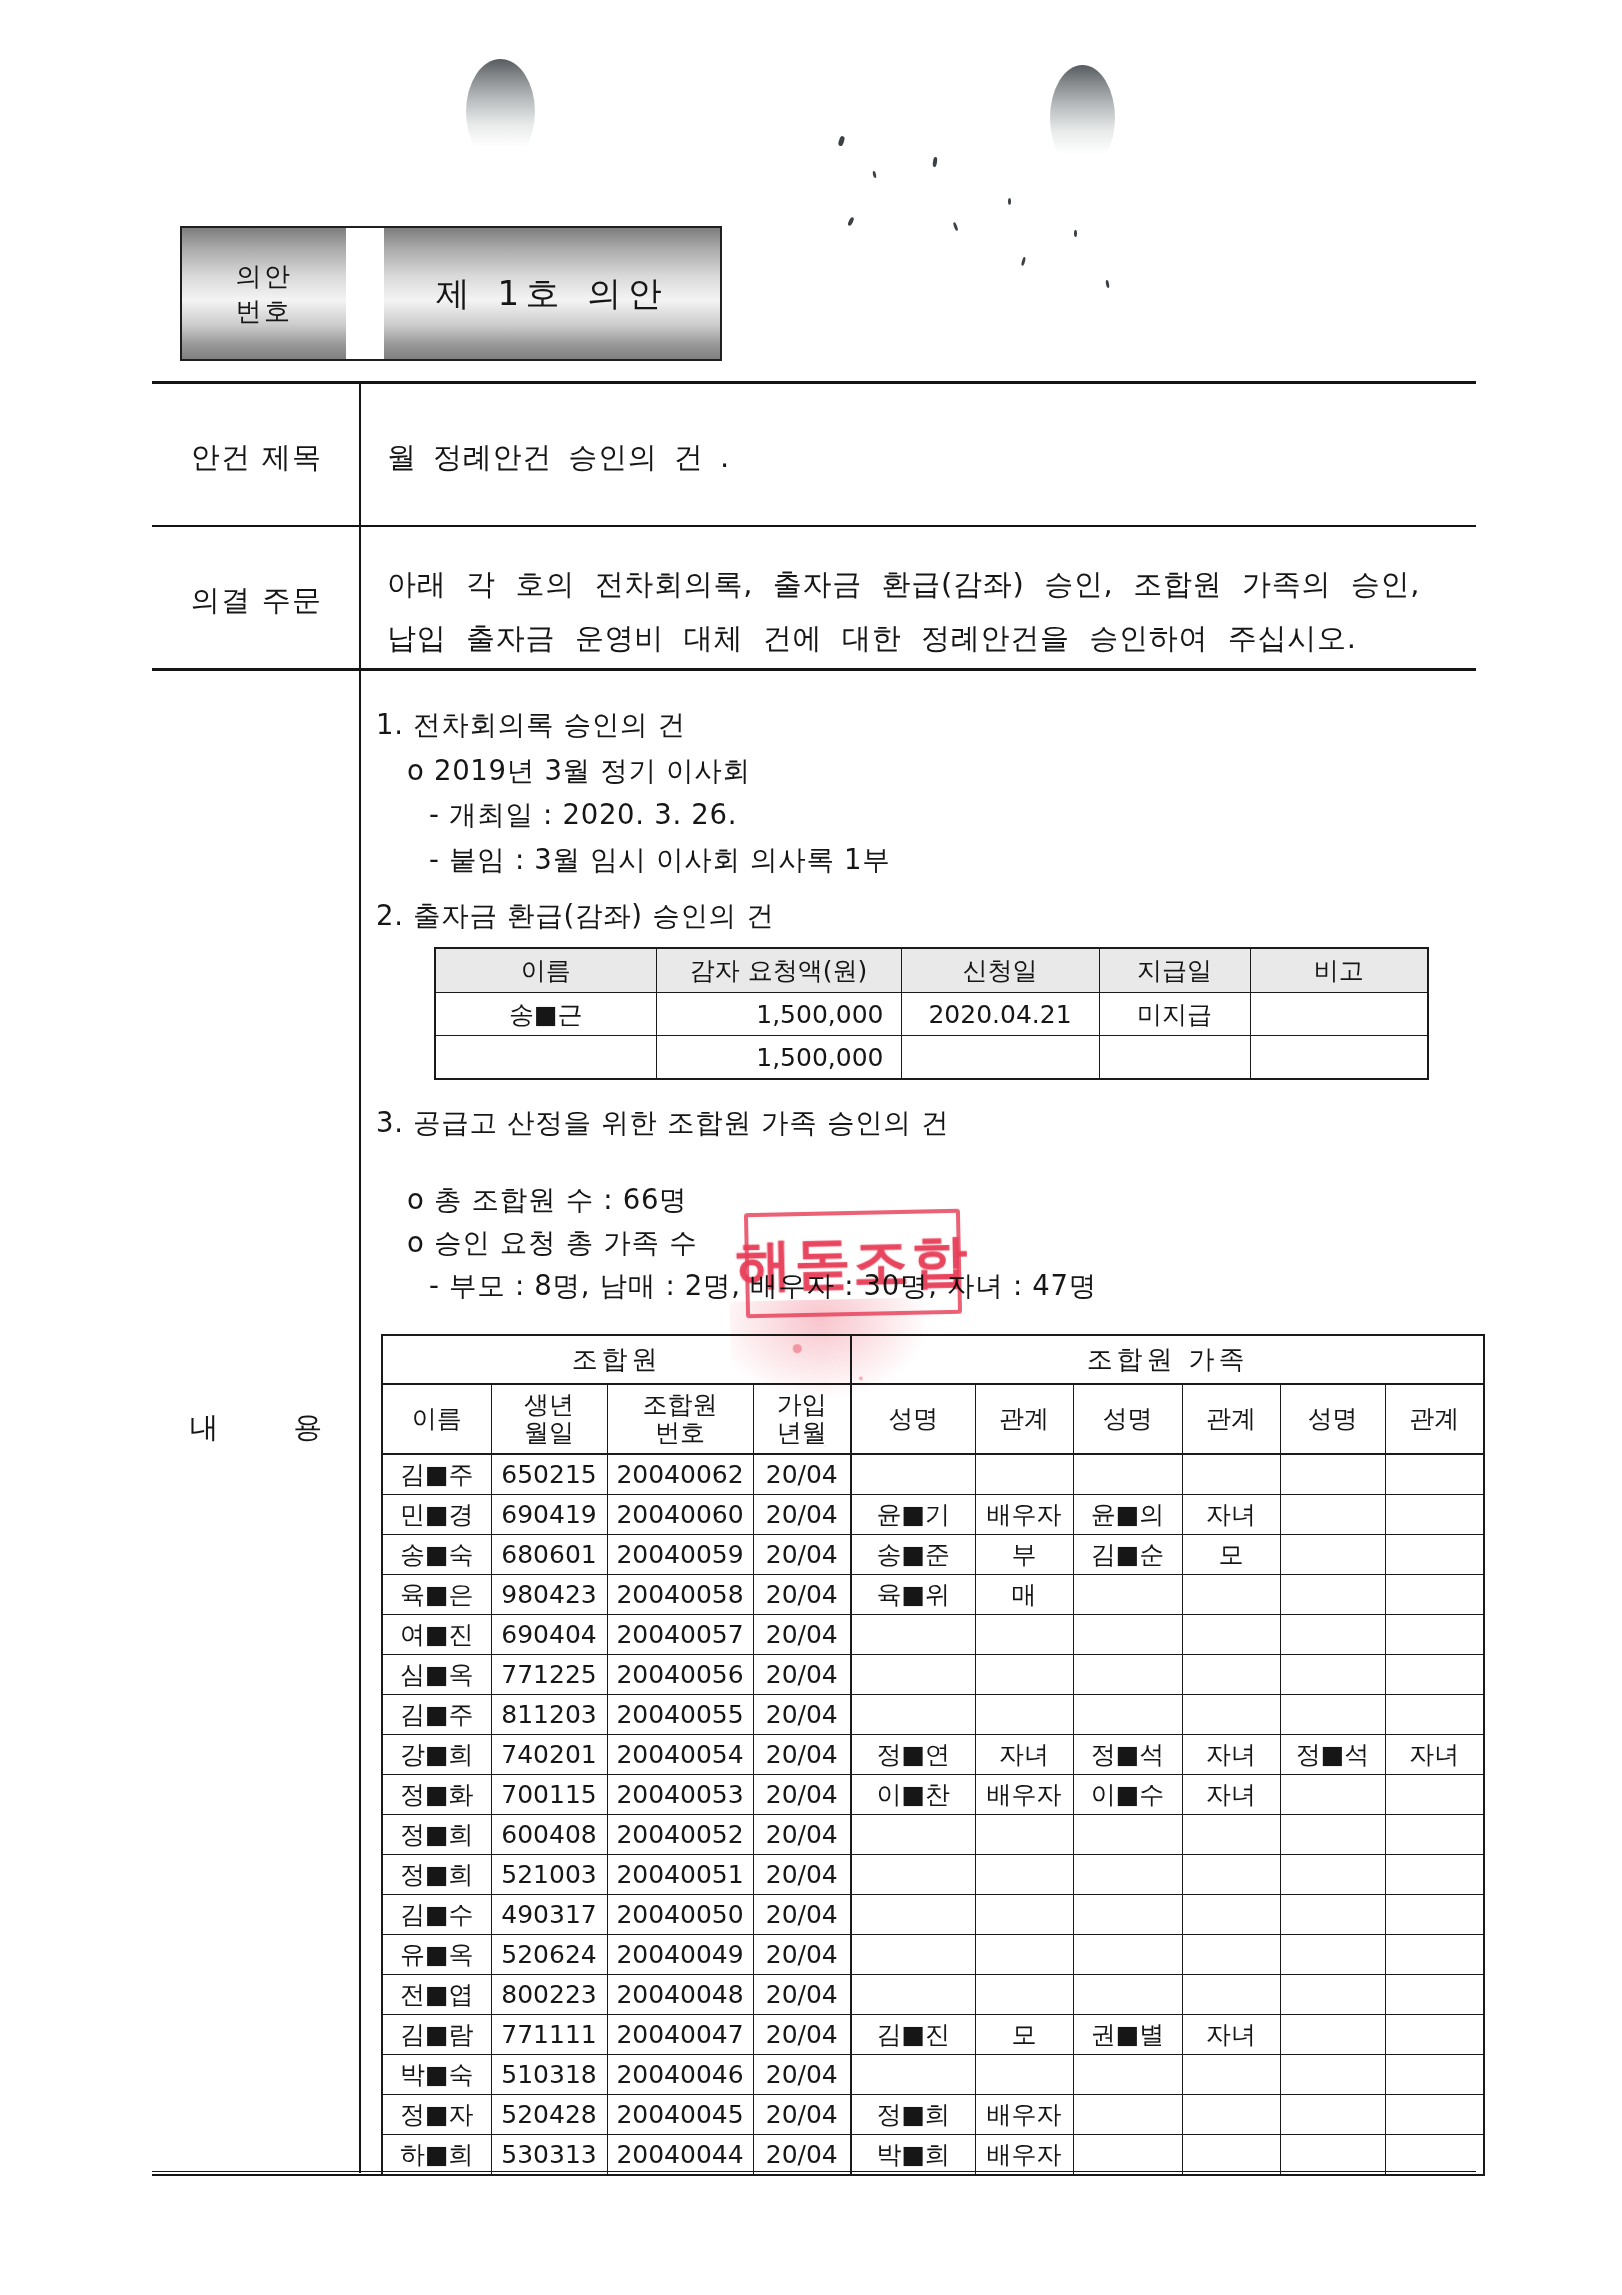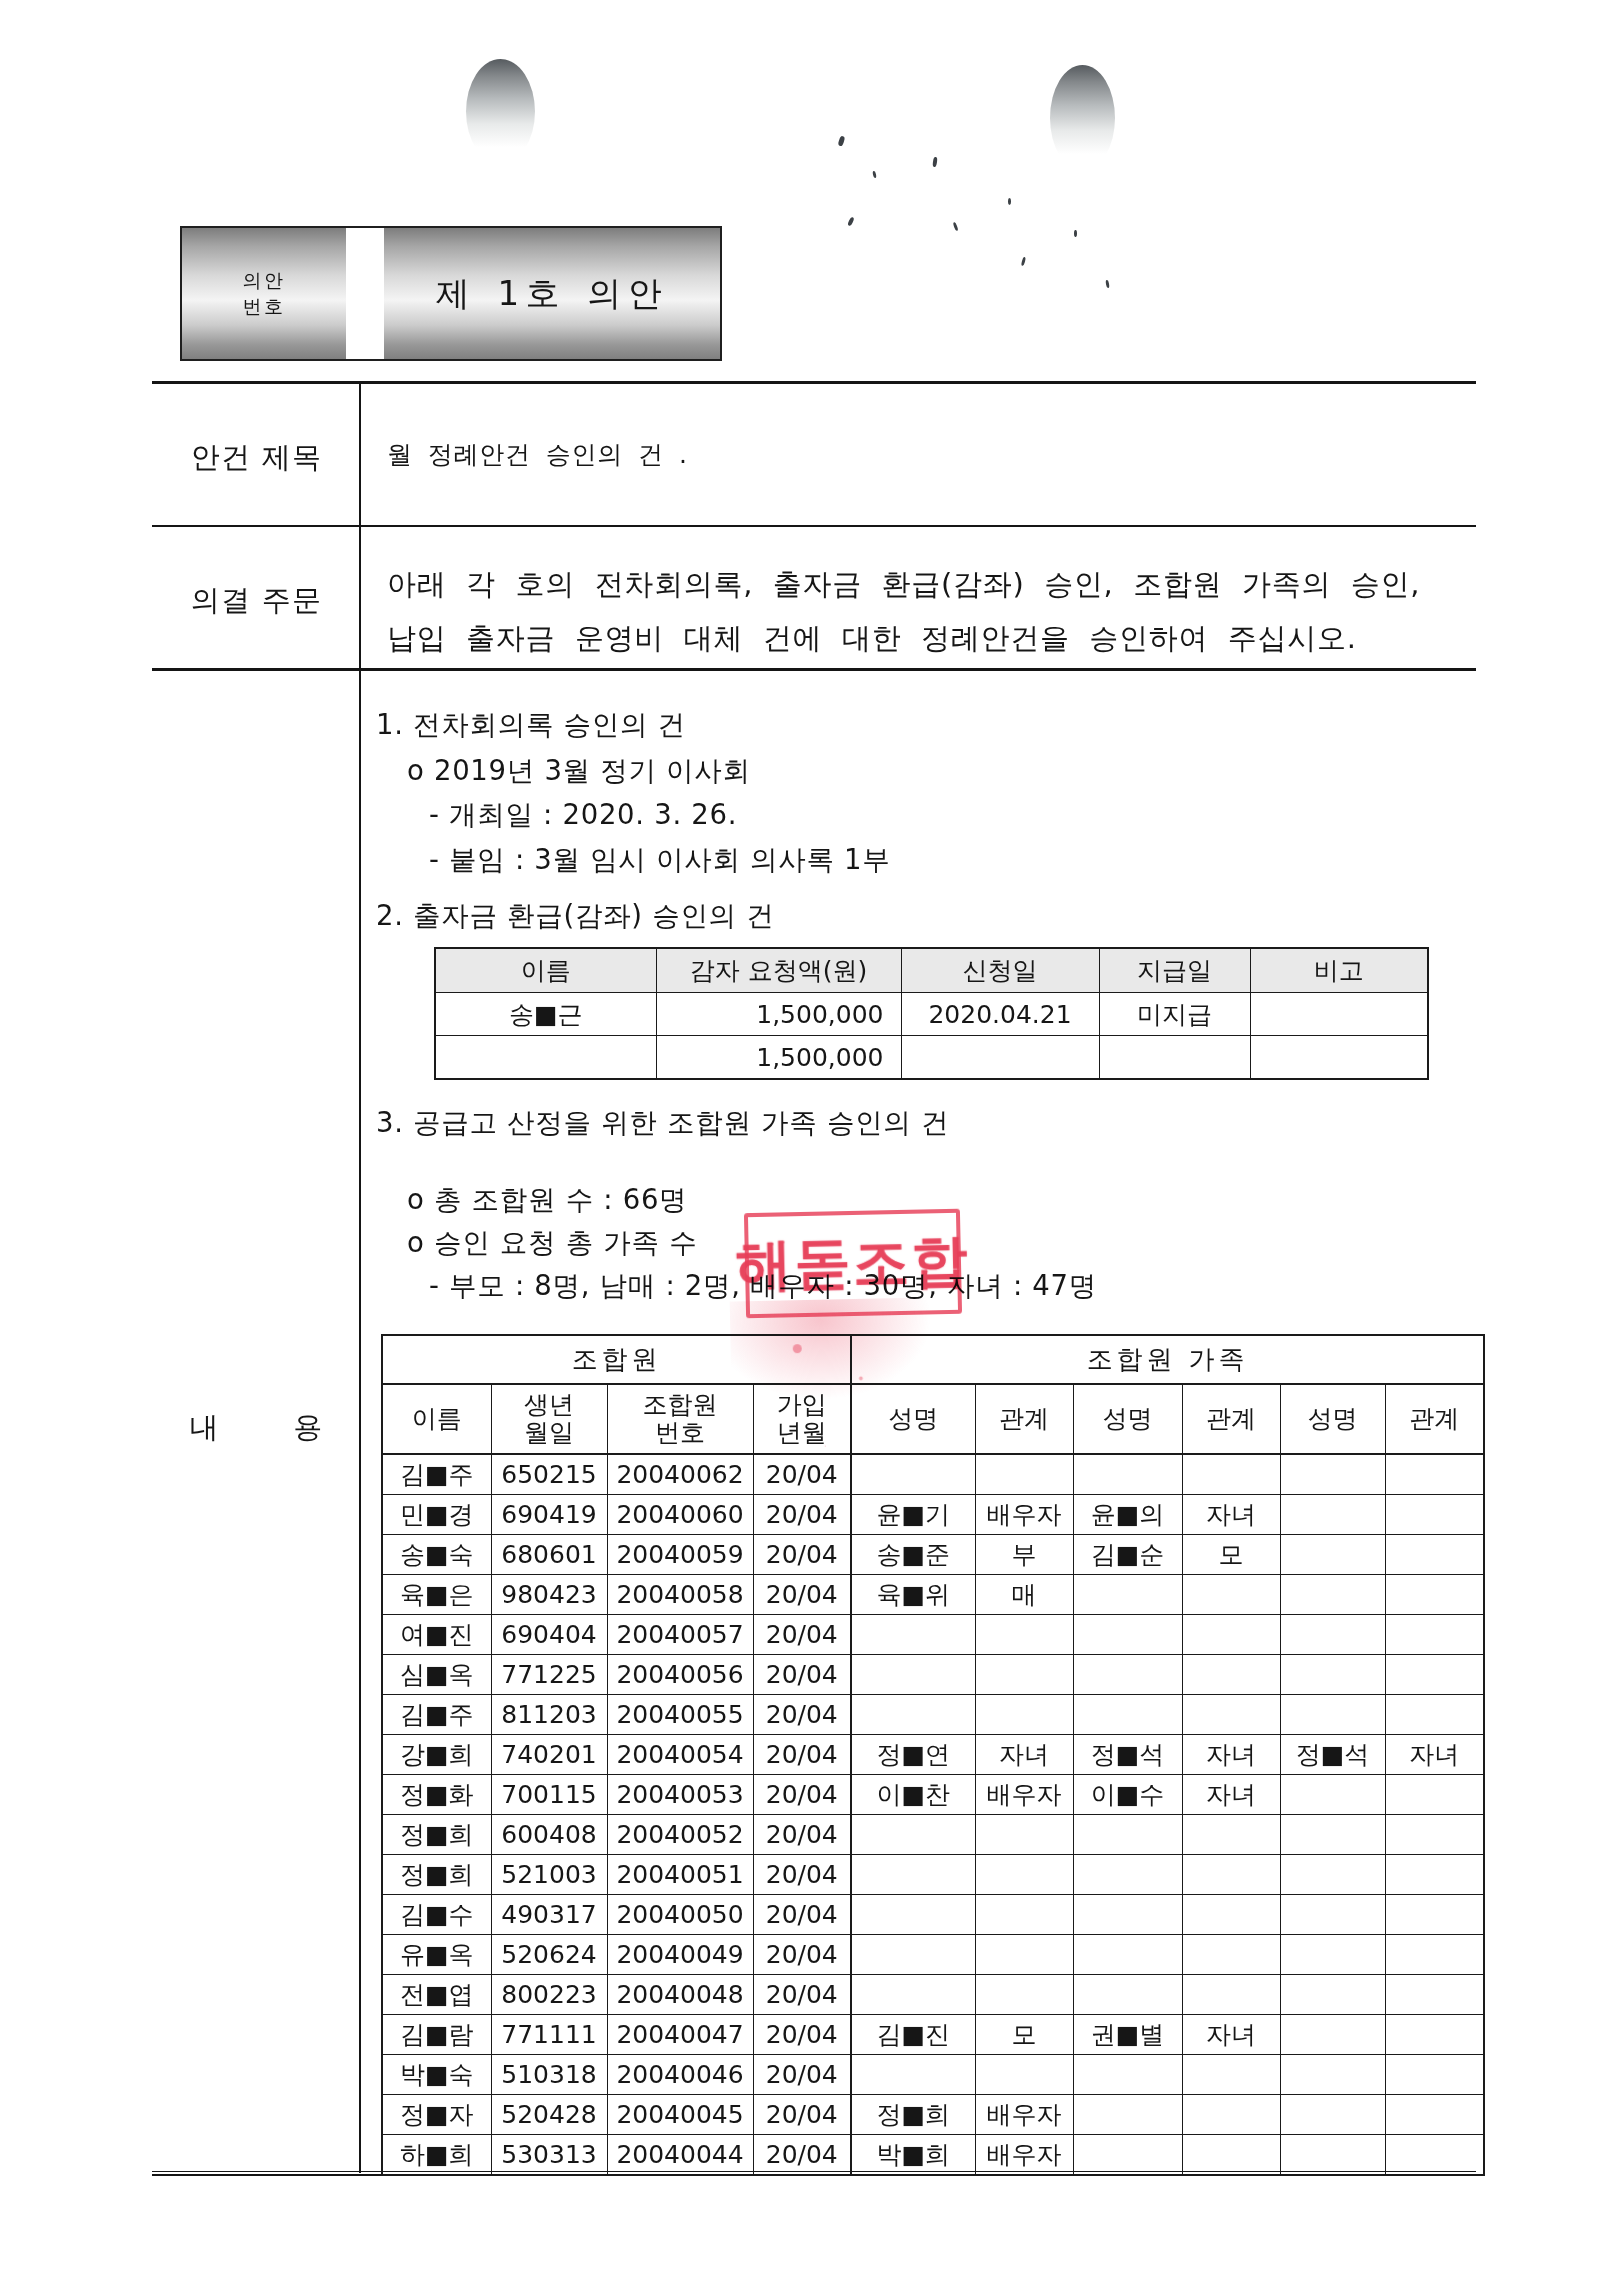--- a/index.html
+++ b/index.html
@@ -23,41 +23,41 @@
   .speck:nth-of-type(7){left:1022px;top:257px;width:3.3px;height:8.5px;transform:rotate(15deg);}
   .speck:nth-of-type(8){left:1074px;top:230px;width:2.6px;height:6.5px;}
   .speck:nth-of-type(9){left:1106px;top:280px;width:3.3px;height:7.9px;transform:rotate(-10deg);}
   
   .header-box{position:absolute;left:180px;top:226px;width:538px;height:131px;
     border:2px solid #1f1f1f;
     background:linear-gradient(180deg,#7d7d7d 0%,#a6a6a6 14%,#d8d8d8 36%,#f4f4f4 55%,#cccccc 74%,#989898 89%,#808080 100%);}
   .header-box .divider{position:absolute;left:164px;top:0;width:38px;height:100%;background:#ffffff;}
   .no-label{position:absolute;left:0;top:0;width:164px;height:100%;
     display:flex;flex-direction:column;justify-content:center;align-items:center;
-    font-size:19px;line-height:1.32;letter-spacing:2.6px;}
+    font-size:26px;line-height:1.32;letter-spacing:2.6px;}
   .box-title{position:absolute;left:202px;right:0;top:0;height:100%;
     display:flex;align-items:center;justify-content:center;
     font-size:34px;letter-spacing:6.5px;word-spacing:3.9px;}
   
   .rule{position:absolute;background:#151515;}
   #rule-top{left:152px;top:381px;width:1324px;height:2.6px;}
   #rule-mid1{left:152px;top:525px;width:1324px;height:2px;}
   #rule-mid2{left:152px;top:668px;width:1324px;height:3.3px;}
   #rule-bottom{left:152px;top:2171px;width:1324px;height:5.2px;
     background:linear-gradient(180deg,#151515 0 1.3px,#ffffff 1.3px 3.3px,#151515 3.3px 5.2px);}
   #vline-label{left:359px;top:381px;width:2px;height:1792px;}
   
   .frame-label{position:absolute;left:154px;width:205px;text-align:center;
     font-size:29px;letter-spacing:1.3px;white-space:nowrap;}
   #label-subject{top:438px;}
   #label-resolution{top:581px;}
   #label-content{top:1408px;word-spacing:63px;}
   
   .doc-line{position:absolute;font-size:27.5px;letter-spacing:0.7px;white-space:nowrap;}
-  #subject-text{left:387px;top:438px;font-size:25px;word-spacing:6.5px;}
+  #subject-text{left:387px;top:438px;font-size:29px;word-spacing:6.5px;}
   #res-line1{left:387px;top:565px;font-size:29px;word-spacing:9.8px;}
   #res-line2{left:387px;top:619px;font-size:29px;word-spacing:9.8px;}
   #s1-title{left:376px;top:707px;}
   #s1-i0{left:407px;top:753px;}
   #s1-i1{left:429px;top:797px;}
   #s1-i2{left:429px;top:842px;}
   #s2-title{left:376px;top:898px;}
   #s3-title{left:376px;top:1105px;}
   #s3-i0{left:407px;top:1182px;}
   #s3-i1{left:407px;top:1225px;}

